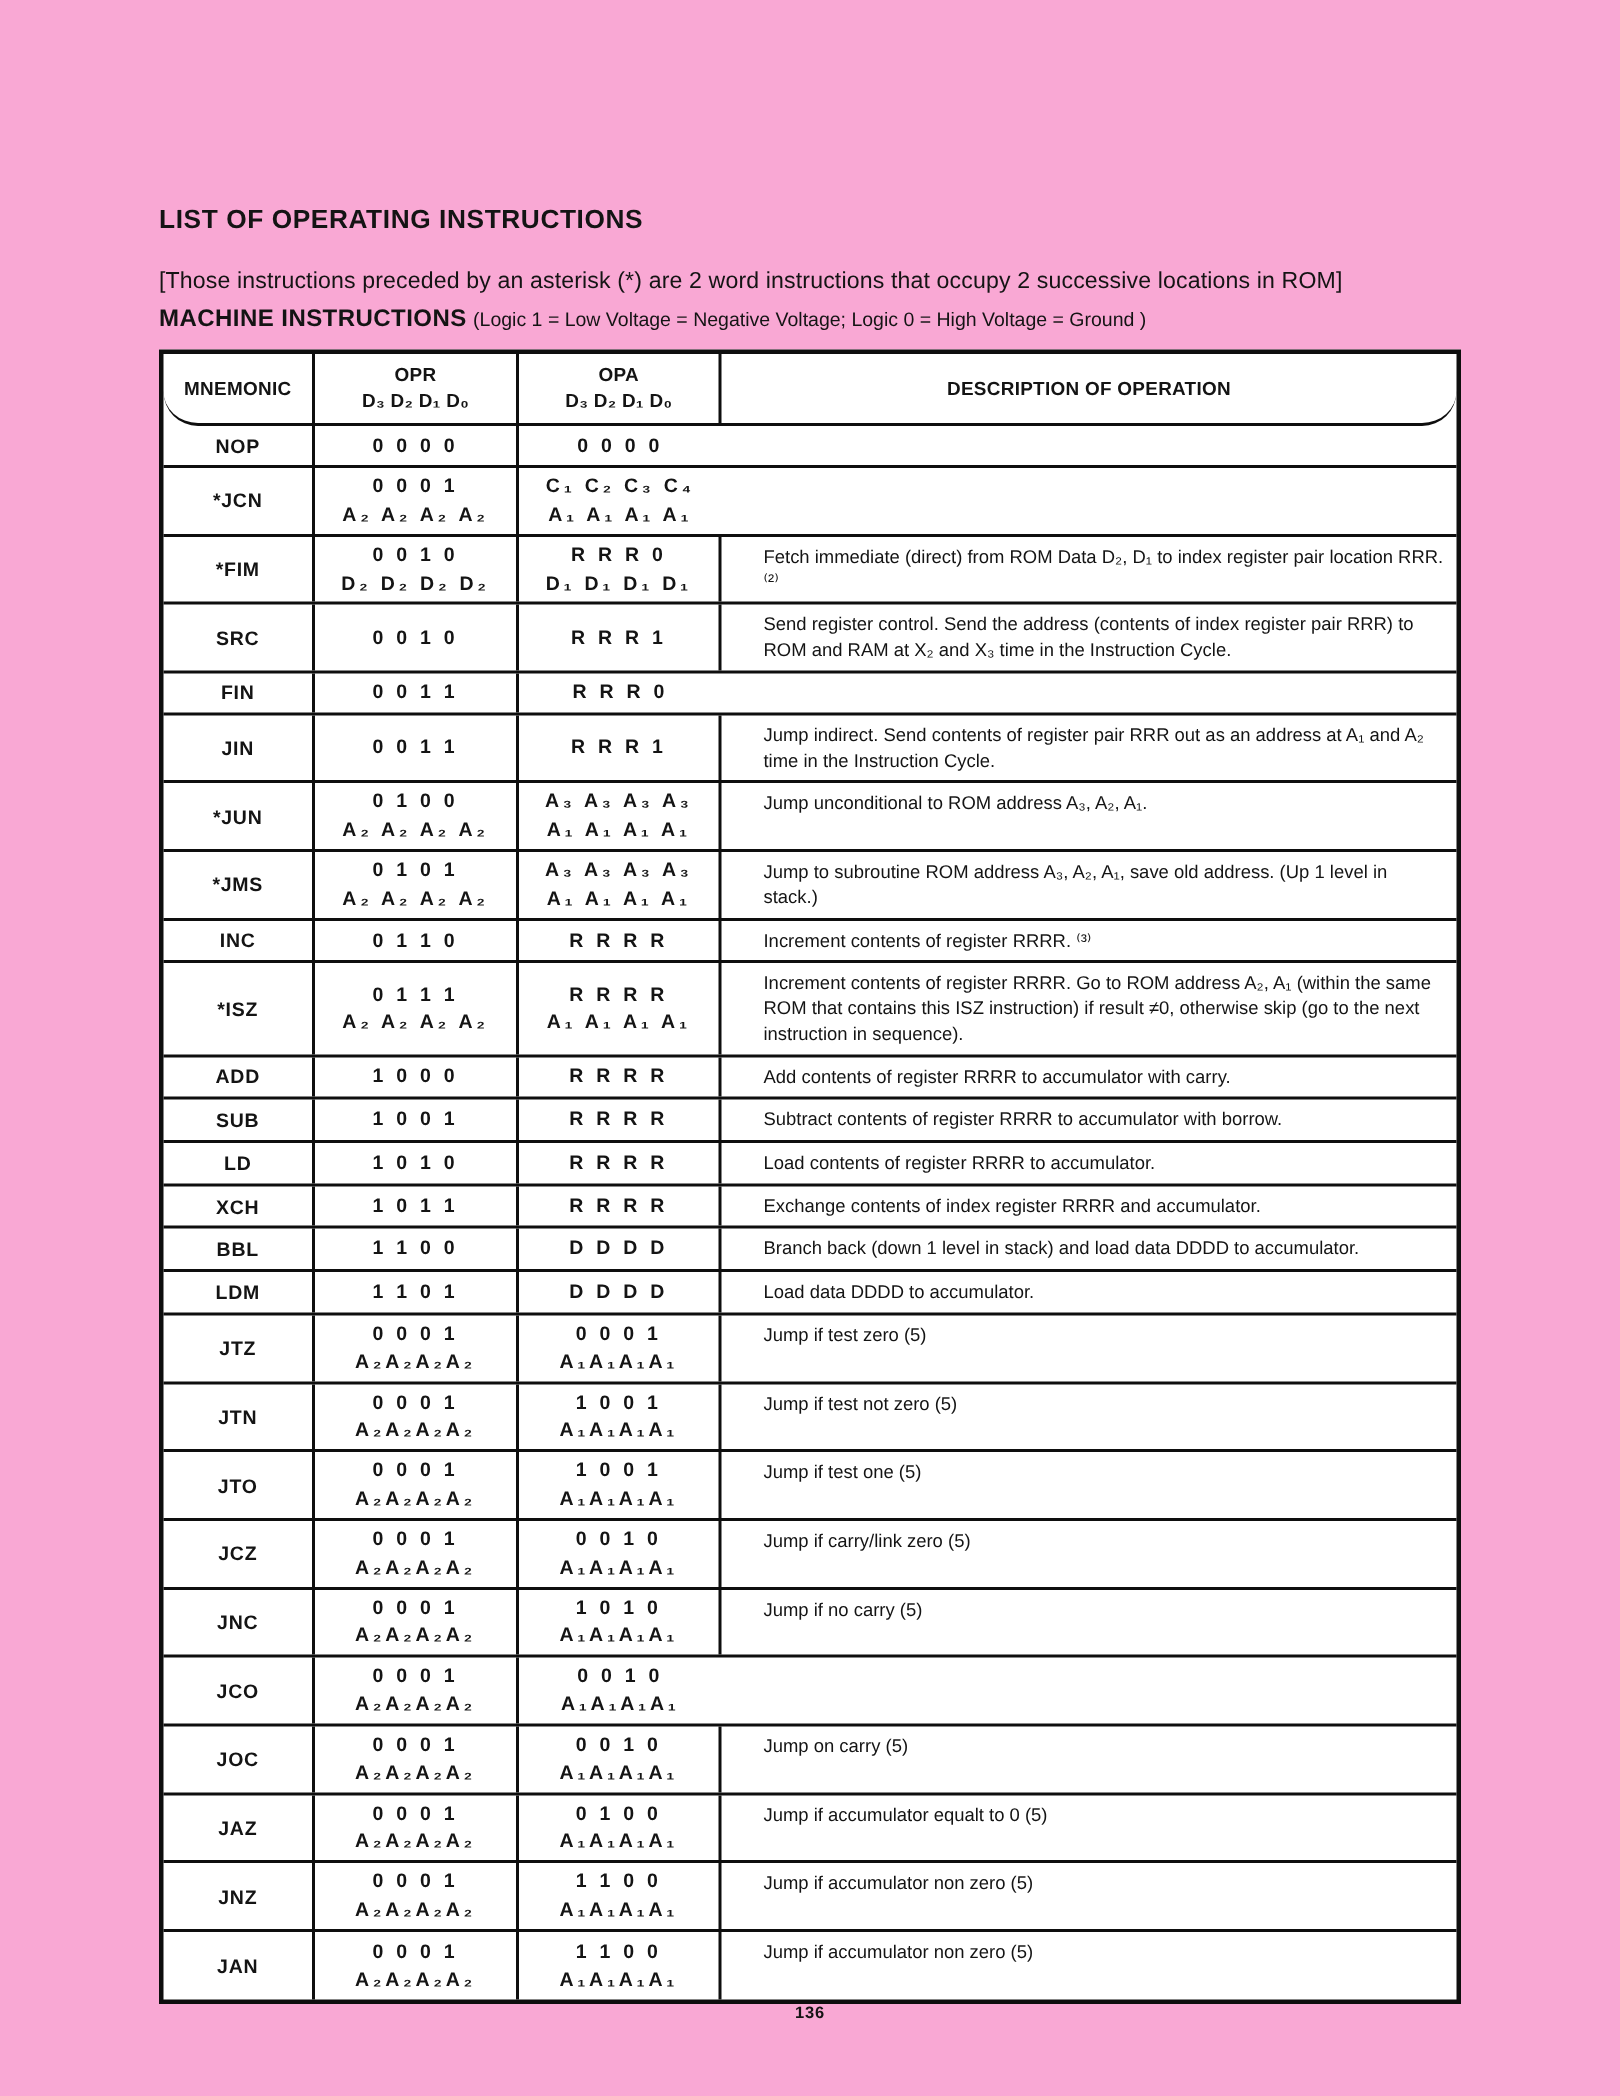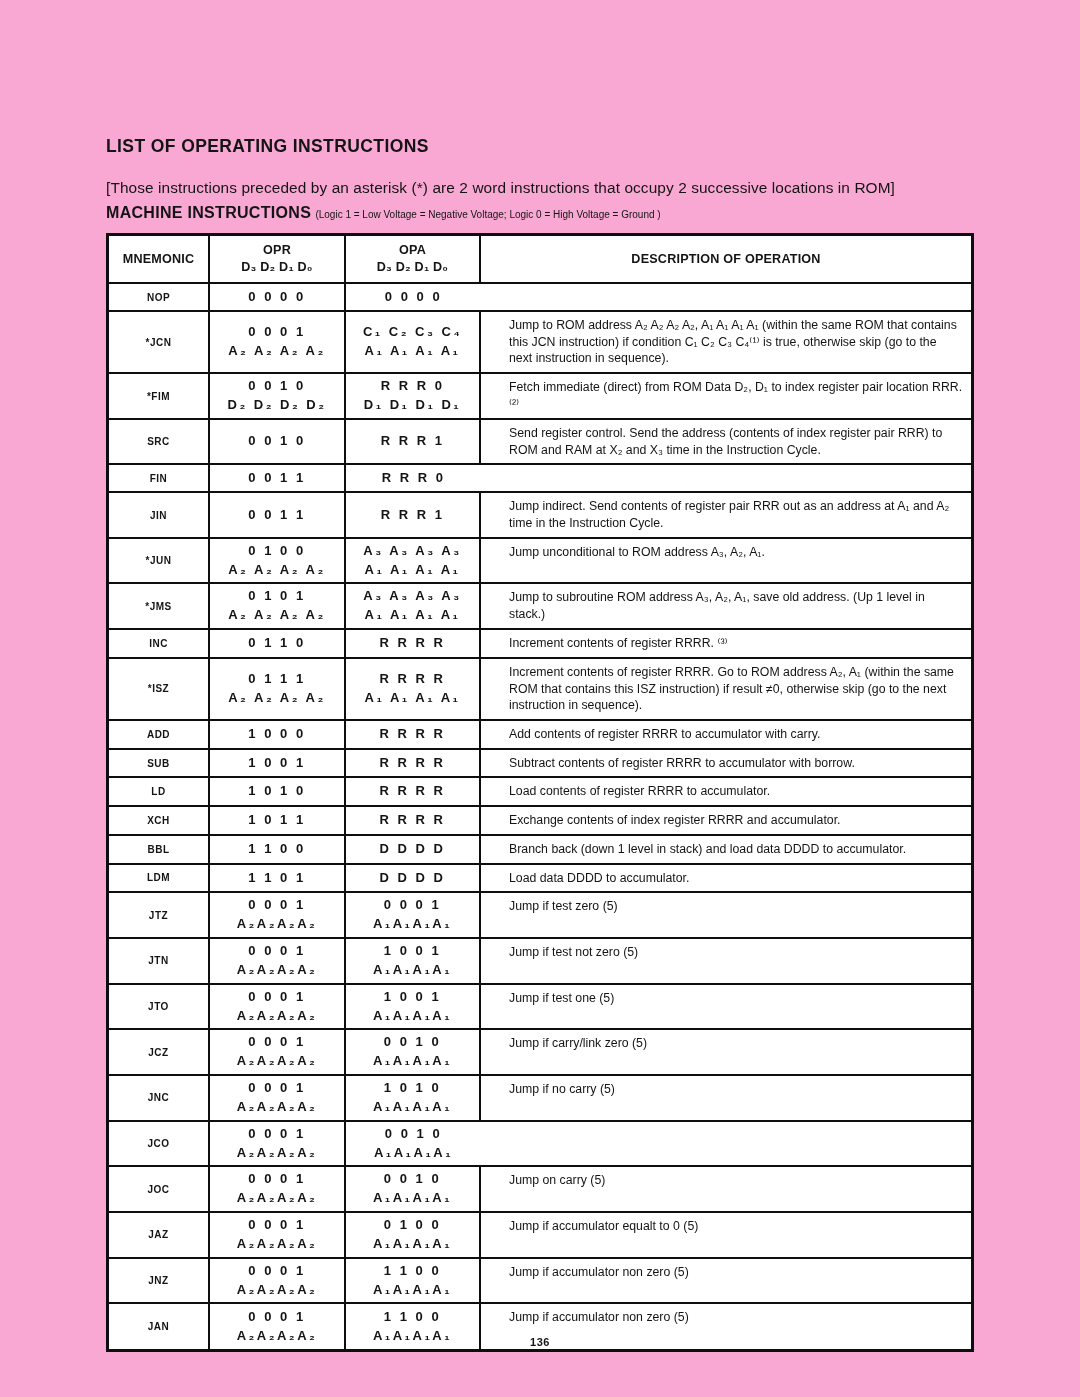--- a/index.html
+++ b/index.html
@@ -9,37 +9,37 @@
     font-family:"Liberation Sans","DejaVu Sans",sans-serif;
     color:#141414; overflow:hidden;
   }
   .page { position:absolute; inset:0; background:#f9a8d4; }
   .content { position:absolute; left:106px; top:136px; width:870px; }
 
   .doc-title { font-size:17.5px; font-weight:700; letter-spacing:.4px; margin-bottom:22px; }
   .note-line { font-size:15.4px; font-weight:400; letter-spacing:.1px; margin-bottom:7px; white-space:nowrap; }
   .machine-line { font-size:15.4px; margin-bottom:11px; white-space:nowrap; }
   .machine-line .bold-part { font-weight:700; font-size:16px; letter-spacing:.3px; }
-  .machine-line .rest-part { font-weight:400; font-size:10px; }
+  .machine-line .rest-part { font-weight:400; font-size:13px; }
 
   .op-table { width:868px; border:3px solid #0e0e0e; background:#fff; }
   .trow { display:grid; grid-template-columns:101px 136px 135px 1fr; border-bottom:2px solid #0e0e0e; }
   .trow:last-child { border-bottom:none; }
   .cell { border-right:2px solid #0e0e0e; }
   .cell:last-child { border-right:none; }
 
-  .thead-row { min-height:48px; }
+  .thead-row { min-height:48px;border-radius:23px; }
   .th { display:flex; flex-direction:column; justify-content:center; align-items:center;
         font-weight:700; font-size:12.6px; line-height:1.35; letter-spacing:.2px; padding:4px 2px; }
 
   .row { min-height:28px; }
   .row.two-line { min-height:45px; }
   .mn, .op { display:flex; flex-direction:column; justify-content:center; align-items:center;
              padding:3px 2px; text-align:center; }
-  .mn span { font-weight:700; font-size:10px; letter-spacing:.5px; }
+  .mn span { font-weight:700; font-size:13px; letter-spacing:.5px; }
   .op-line { font-weight:700; font-size:13px; letter-spacing:2.5px; line-height:1.45; white-space:nowrap; }
   .desc { padding:5px 8px 5px 28px; font-size:12.3px; font-weight:400; line-height:1.36; }
 
   .page-number { position:absolute; left:0; width:1080px; top:1336px; text-align:center;
                  font-size:11px; font-weight:700; letter-spacing:.5px; }
 </style>
 </head>
 <body>
 
 <div class="page">
@@ -92,23 +92,20 @@
               </span>
             </div>
             <div class="cell op">
               <div class="op-line">0 0 0 1</div>
               <div class="op-line">A₂ A₂ A₂ A₂</div>
             </div>
             <div class="cell op">
               <div class="op-line">C₁ C₂ C₃ C₄</div>
               <div class="op-line">A₁ A₁ A₁ A₁</div>
             </div>
-            <div class="cell desc">
-              <div>Jump to ROM address A₂ A₂ A₂ A₂, A₁ A₁ A₁ A₁ (within the same ROM that contains this JCN instruction) if condition C₁ C₂ C₃ C₄⁽¹⁾ is true, otherwise skip (go to the next instruction in sequence).</div>
-            </div>
           </div>
           <div class="trow row two-line">
             <div class="cell mn">
               <span>
                 <div>*FIM</div>
               </span>
             </div>
             <div class="cell op">
               <div class="op-line">0 0 1 0</div>
               <div class="op-line">D₂ D₂ D₂ D₂</div>

